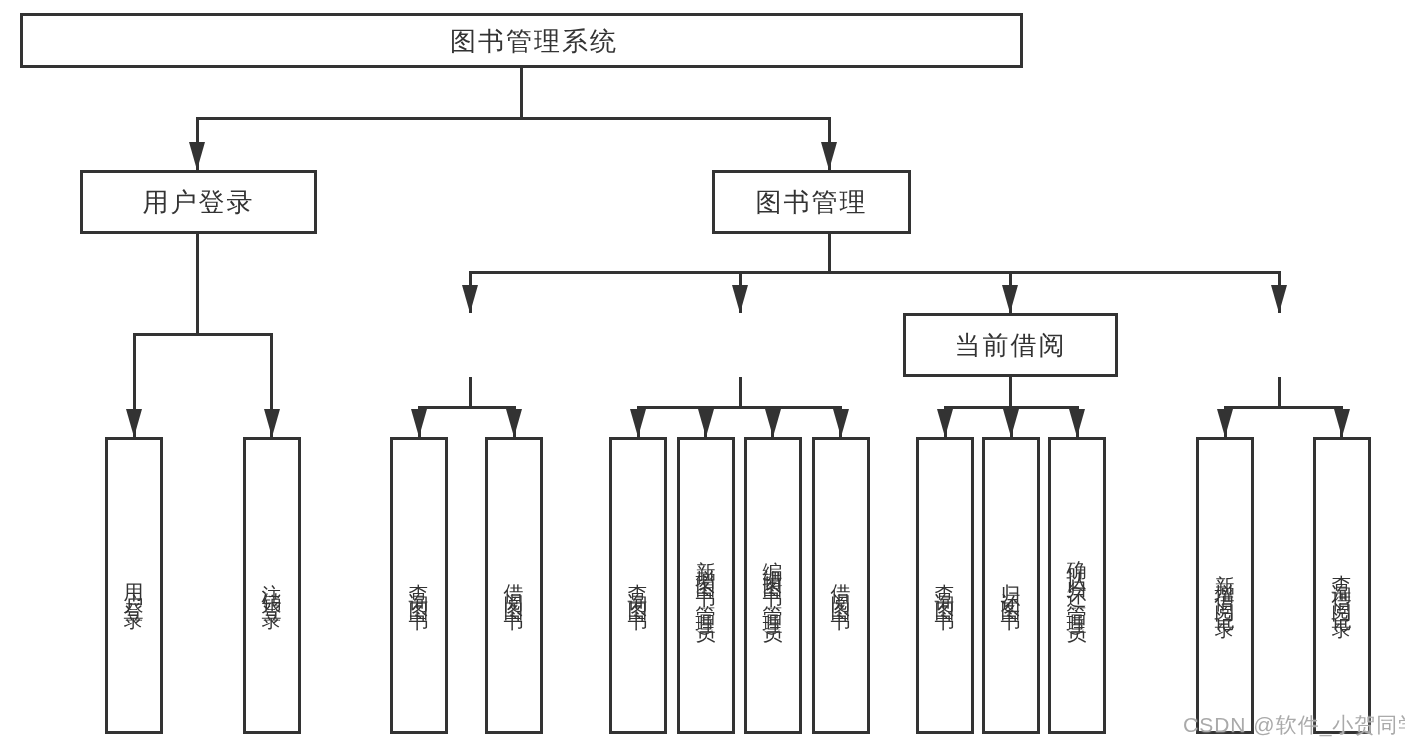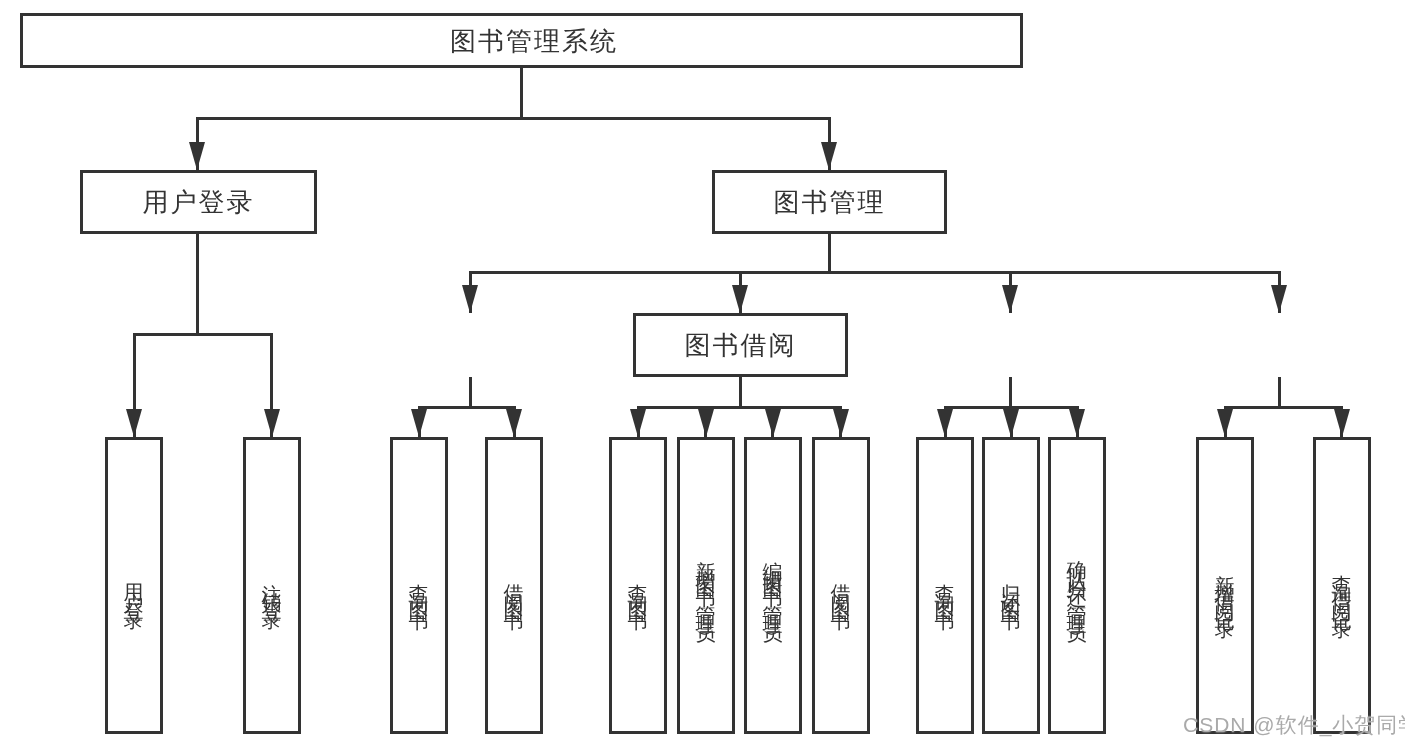--- a/index.html
+++ b/index.html
@@ -131,23 +131,23 @@
   <div class="vline" style="left:1278px; top:377px; height:32px;"></div>
   <div class="hline" style="left:1224px; top:406px; width:119px;"></div>
   <div class="vline" style="left:1224px; top:406px; height:31px;"></div>
   <div class="arrow" style="left:1217px; top:409px;"></div>
   <div class="vline" style="left:1340px; top:406px; height:31px;"></div>
   <div class="arrow" style="left:1334px; top:409px;"></div>
 
   <div class="box" style="left:20px; top:13px; width:1003px; height:55px;padding-left:25px;">图书管理系统</div>
 
   <div class="box" style="left:80px; top:170px; width:237px; height:64px;">用户登录</div>
-  <div class="box" style="left:712px; top:170px; width:235px; height:64px;">图书管理</div>
+  <div class="box" style="left:712px; top:170px; width:199px; height:64px;">图书管理</div>
 
-  <div class="box" style="left:633px; top:313px; width:215px; height:64px;">图书借阅</div>
+  <div class="box" style="left:903px; top:313px; width:215px; height:64px;">当前借阅</div>
 
   <div class="box vbox" style="left:105px; top:437px; width:58px; height:297px;">用户登录</div>
   <div class="box vbox" style="left:243px; top:437px; width:58px; height:297px;">注销登录</div>
 
   <div class="box vbox" style="left:390px; top:437px; width:58px; height:297px;">查询图书</div>
   <div class="box vbox" style="left:485px; top:437px; width:58px; height:297px;">借阅图书</div>
 
   <div class="box vbox" style="left:609px; top:437px; width:58px; height:297px;">查询图书</div>
   <div class="box vbox" style="left:677px; top:437px; width:58px; height:297px;">新增图书（管理员）</div>
   <div class="box vbox" style="left:744px; top:437px; width:58px; height:297px;">编辑图书（管理员）</div>

